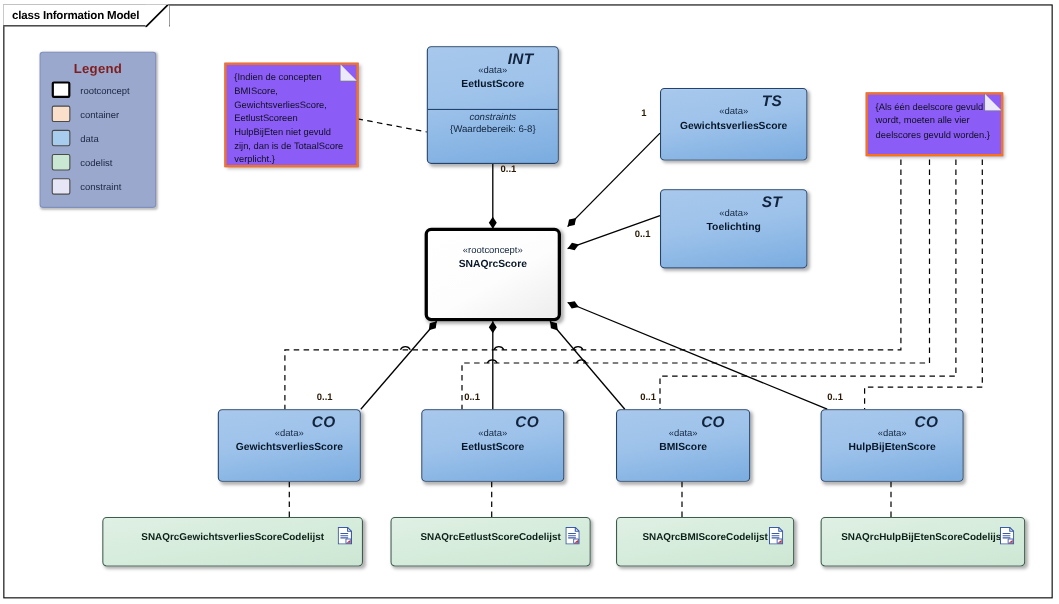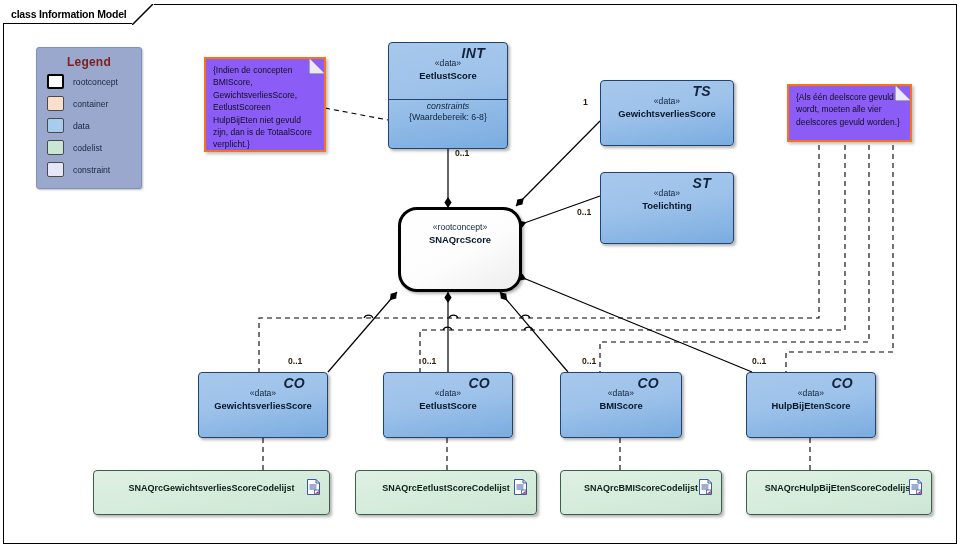--- a/index.html
+++ b/index.html
@@ -191,21 +191,21 @@
     <div class="stereo">«data»</div>
     <div class="cname">GewichtsverliesScore</div>
   </div>
 
   <div class="cls data" style="left:600px;top:172px;width:134px;height:72px;">
     <div class="corner">ST</div>
     <div class="stereo">«data»</div>
     <div class="cname">Toelichting</div>
   </div>
 
-  <div class="cls root" style="left:398px;top:207px;width:124px;height:85px;border-radius:19px;">
+  <div class="cls root" style="left:386px;top:207px;width:124px;height:85px;">
     <div class="stereo">«rootconcept»</div>
     <div class="cname">SNAQrcScore</div>
   </div>
 
   <div class="cls data" style="left:198px;top:372px;width:130px;height:66px;">
     <div class="corner">CO</div>
     <div class="stereo">«data»</div>
     <div class="cname">GewichtsverliesScore</div>
   </div>
 

